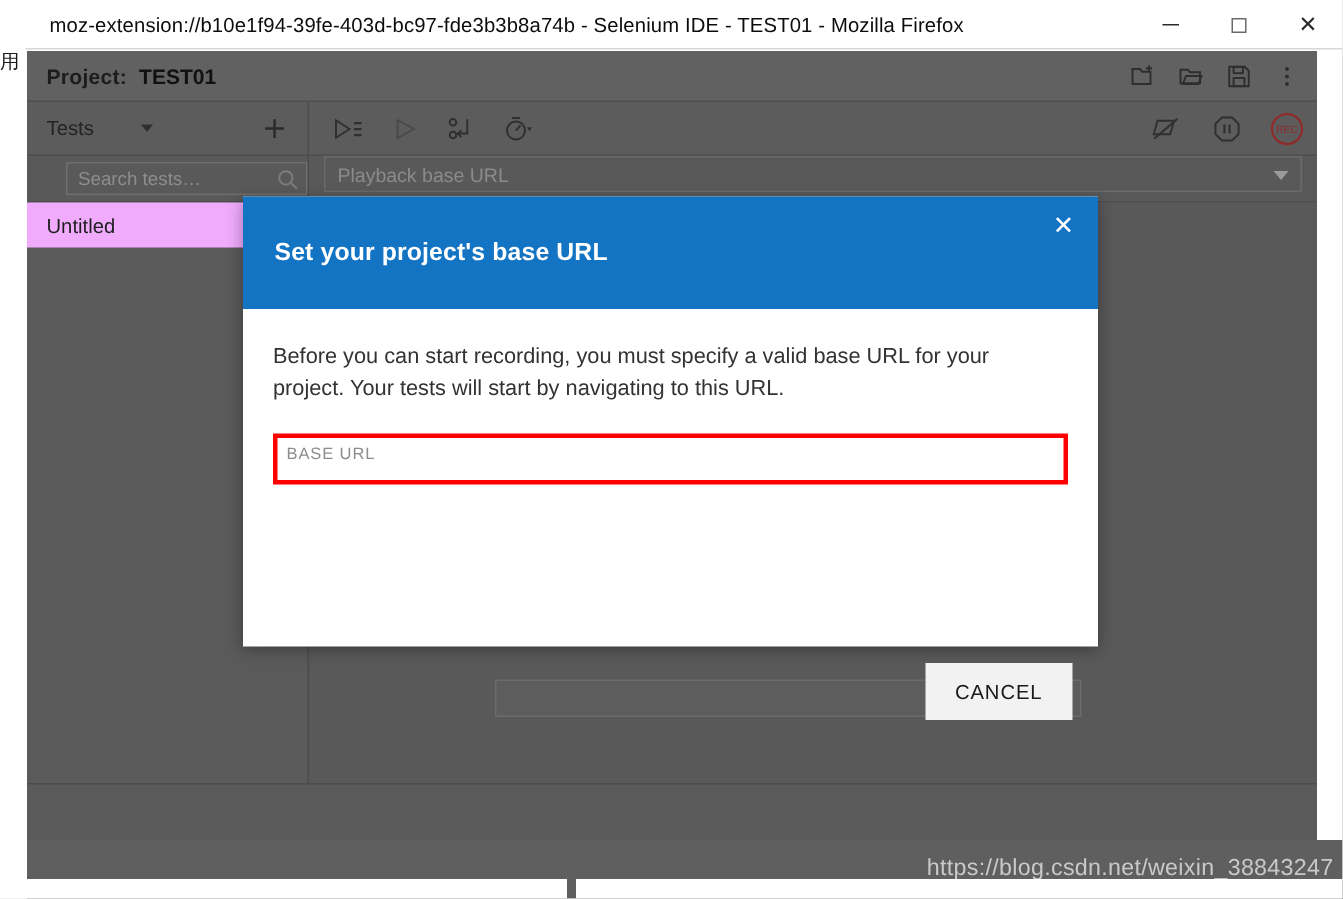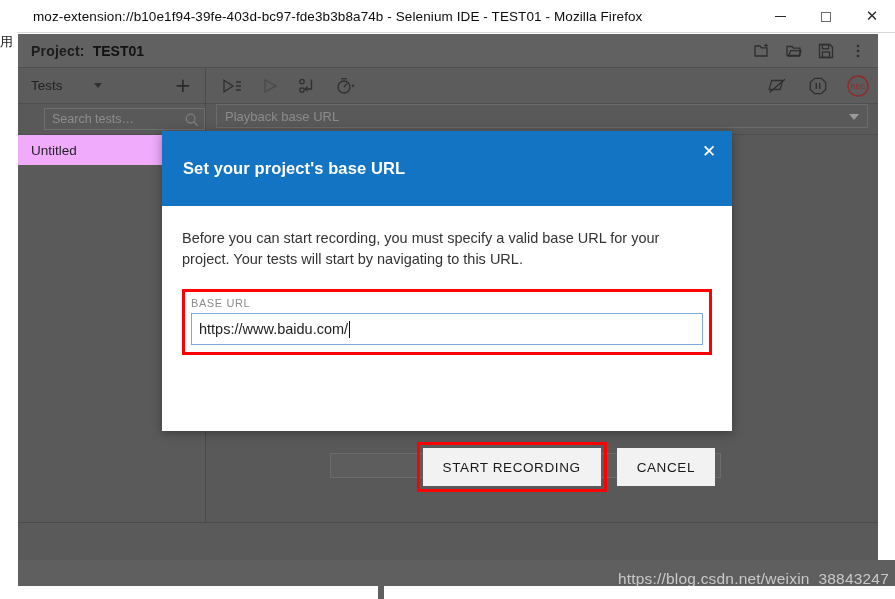--- a/index.html
+++ b/index.html
@@ -543,28 +543,21 @@
   <div class="modal">
     <div class="modal-header">
       <div class="modal-title">Set your project's base URL</div>
       <div class="modal-close">✕</div>
     </div>
     <div class="modal-body">
       <div class="modal-text">Before you can start recording, you must specify a valid base URL for your project. Your tests will start by navigating to this URL.</div>
 
       <div class="baseurl-field-outline">
         <div class="baseurl-caption">BASE URL</div>
-        <div class="baseurl-input">
-          <span class="baseurl-value">https://www.baidu.com/</span>
-          <span class="text-caret"></span>
-        </div>
       </div>
 
       <div class="modal-actions">
-        <div class="btn-outline-red">
-          <button class="mbtn">START RECORDING</button>
-        </div>
         <button class="mbtn">CANCEL</button>
       </div>
     </div>
   </div>
 
 </div>
 
 </body></html>

